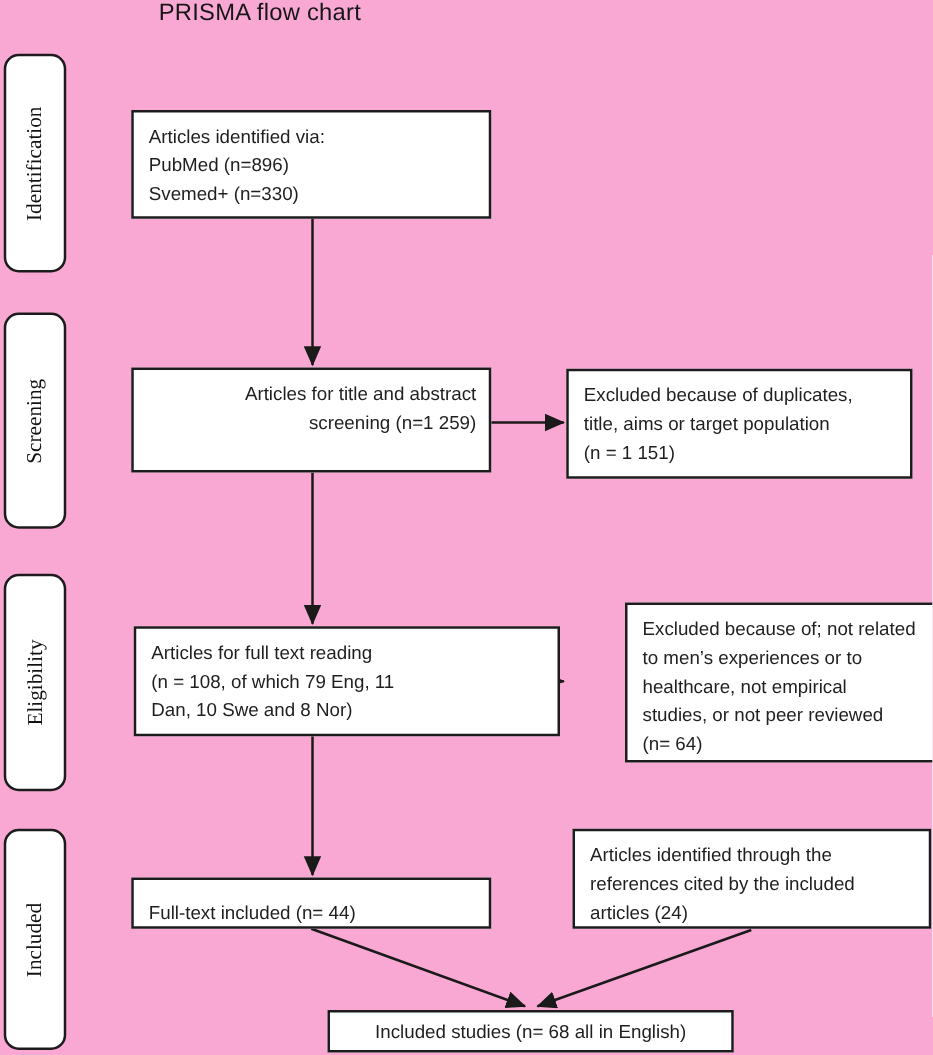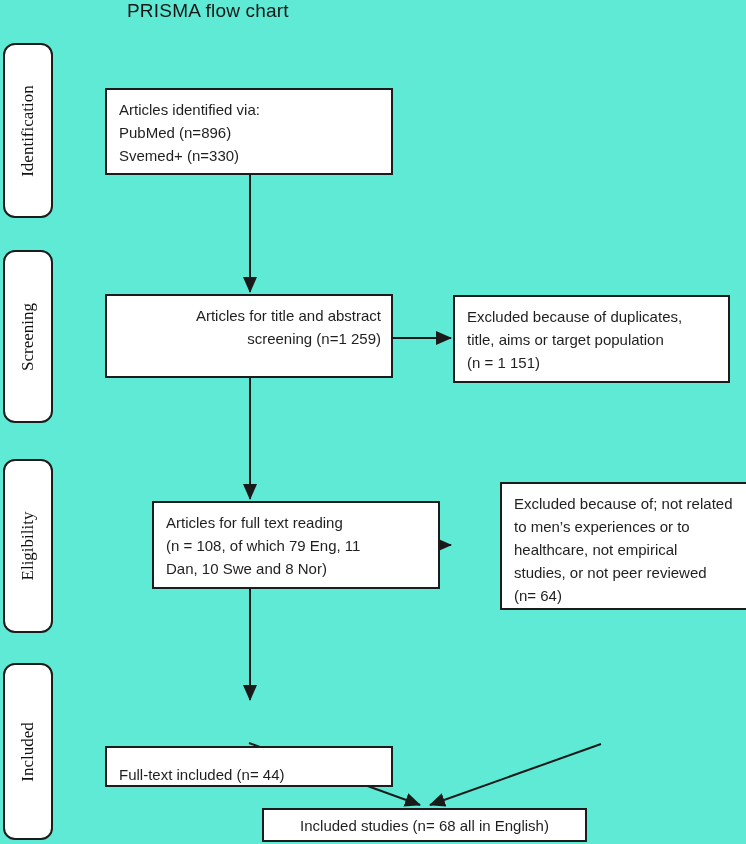--- a/index.html
+++ b/index.html
@@ -1,20 +1,20 @@
 <!DOCTYPE html>
 <html><head>
 <meta charset="utf-8">
 <style>
   html, body { margin: 0; padding: 0; background: #ffffff; }
   .canvas {
     position: relative;
     width: 746px;
     height: 844px;
-    background: #5eead4;
+    background: #f9a8d4;
     font-family: "Liberation Sans", sans-serif;
     color: #1f1f1f;
     overflow: hidden;
   }
   .title {
     position: absolute;
     left: 127px;
     top: 0px;
     font-size: 19px;
     letter-spacing: 0.2px;
@@ -35,21 +35,20 @@
     font-size: 15px;
     line-height: 23px;
     padding: 8px 10px 4px 12px;
     white-space: pre-line;
   }
   .box.vcenter {
     display: flex;
     align-items: center;
     padding-top: 16px;
     padding-bottom: 0;
-    margin-top: 44px;
   }
   .box.center {
     display: flex;
     align-items: center;
     justify-content: center;
     text-align: center;
     padding: 0 6px;
   }
   .stage {
     position: absolute;
@@ -71,21 +70,21 @@
     color: #121212;
   }
   #stage-identification { top: 43px;  height: 175px; }
   #stage-screening      { top: 250px; height: 173px; }
   #stage-eligibility    { top: 459px; height: 174px; }
   #stage-included       { top: 663px; height: 177px; }
 
   #box-identified         { left: 105px; top: 88px;  width: 288px; height: 87px; }
   #box-screening          { left: 105px; top: 294px; width: 288px; height: 84px; text-align: right; }
   #box-excluded-screening { left: 453px; top: 295px; width: 277px; height: 88px; }
-  #box-fulltext           { left: 107px; top: 501px; width: 288px; height: 88px; margin-left: 45px; }
+  #box-fulltext           { left: 107px; top: 501px; width: 341px; height: 88px; }
   #box-excluded-fulltext  { left: 453px; top: 482px; width: 287px; height: 128px; margin-left: 47px; }
   #box-fulltext-included  { left: 105px; top: 702px; width: 288px; height: 41px; }
   #box-references         { left: 458px; top: 663px; width: 287px; height: 80px; }
   #box-included-studies   { left: 262px; top: 808px; width: 325px; height: 34px; }
 </style>
 </head>
 <body>
 
 <div class="canvas">
 
@@ -135,16 +134,19 @@
 Dan, 10 Swe and 8 Nor)</div>
 
   <div class="box" id="box-excluded-fulltext">Excluded because of; not related
 to men’s experiences or to
 healthcare, not empirical
 studies, or not peer reviewed
 (n= 64)</div>
 
   <div class="box vcenter" id="box-fulltext-included">Full-text included (n= 44)</div>
 
+  <div class="box" id="box-references">Articles identified through the
+references cited by the included
+articles (24)</div>
 
   <div class="box center" id="box-included-studies">Included studies (n= 68 all in English)</div>
 
 </div>
 
 </body></html>

